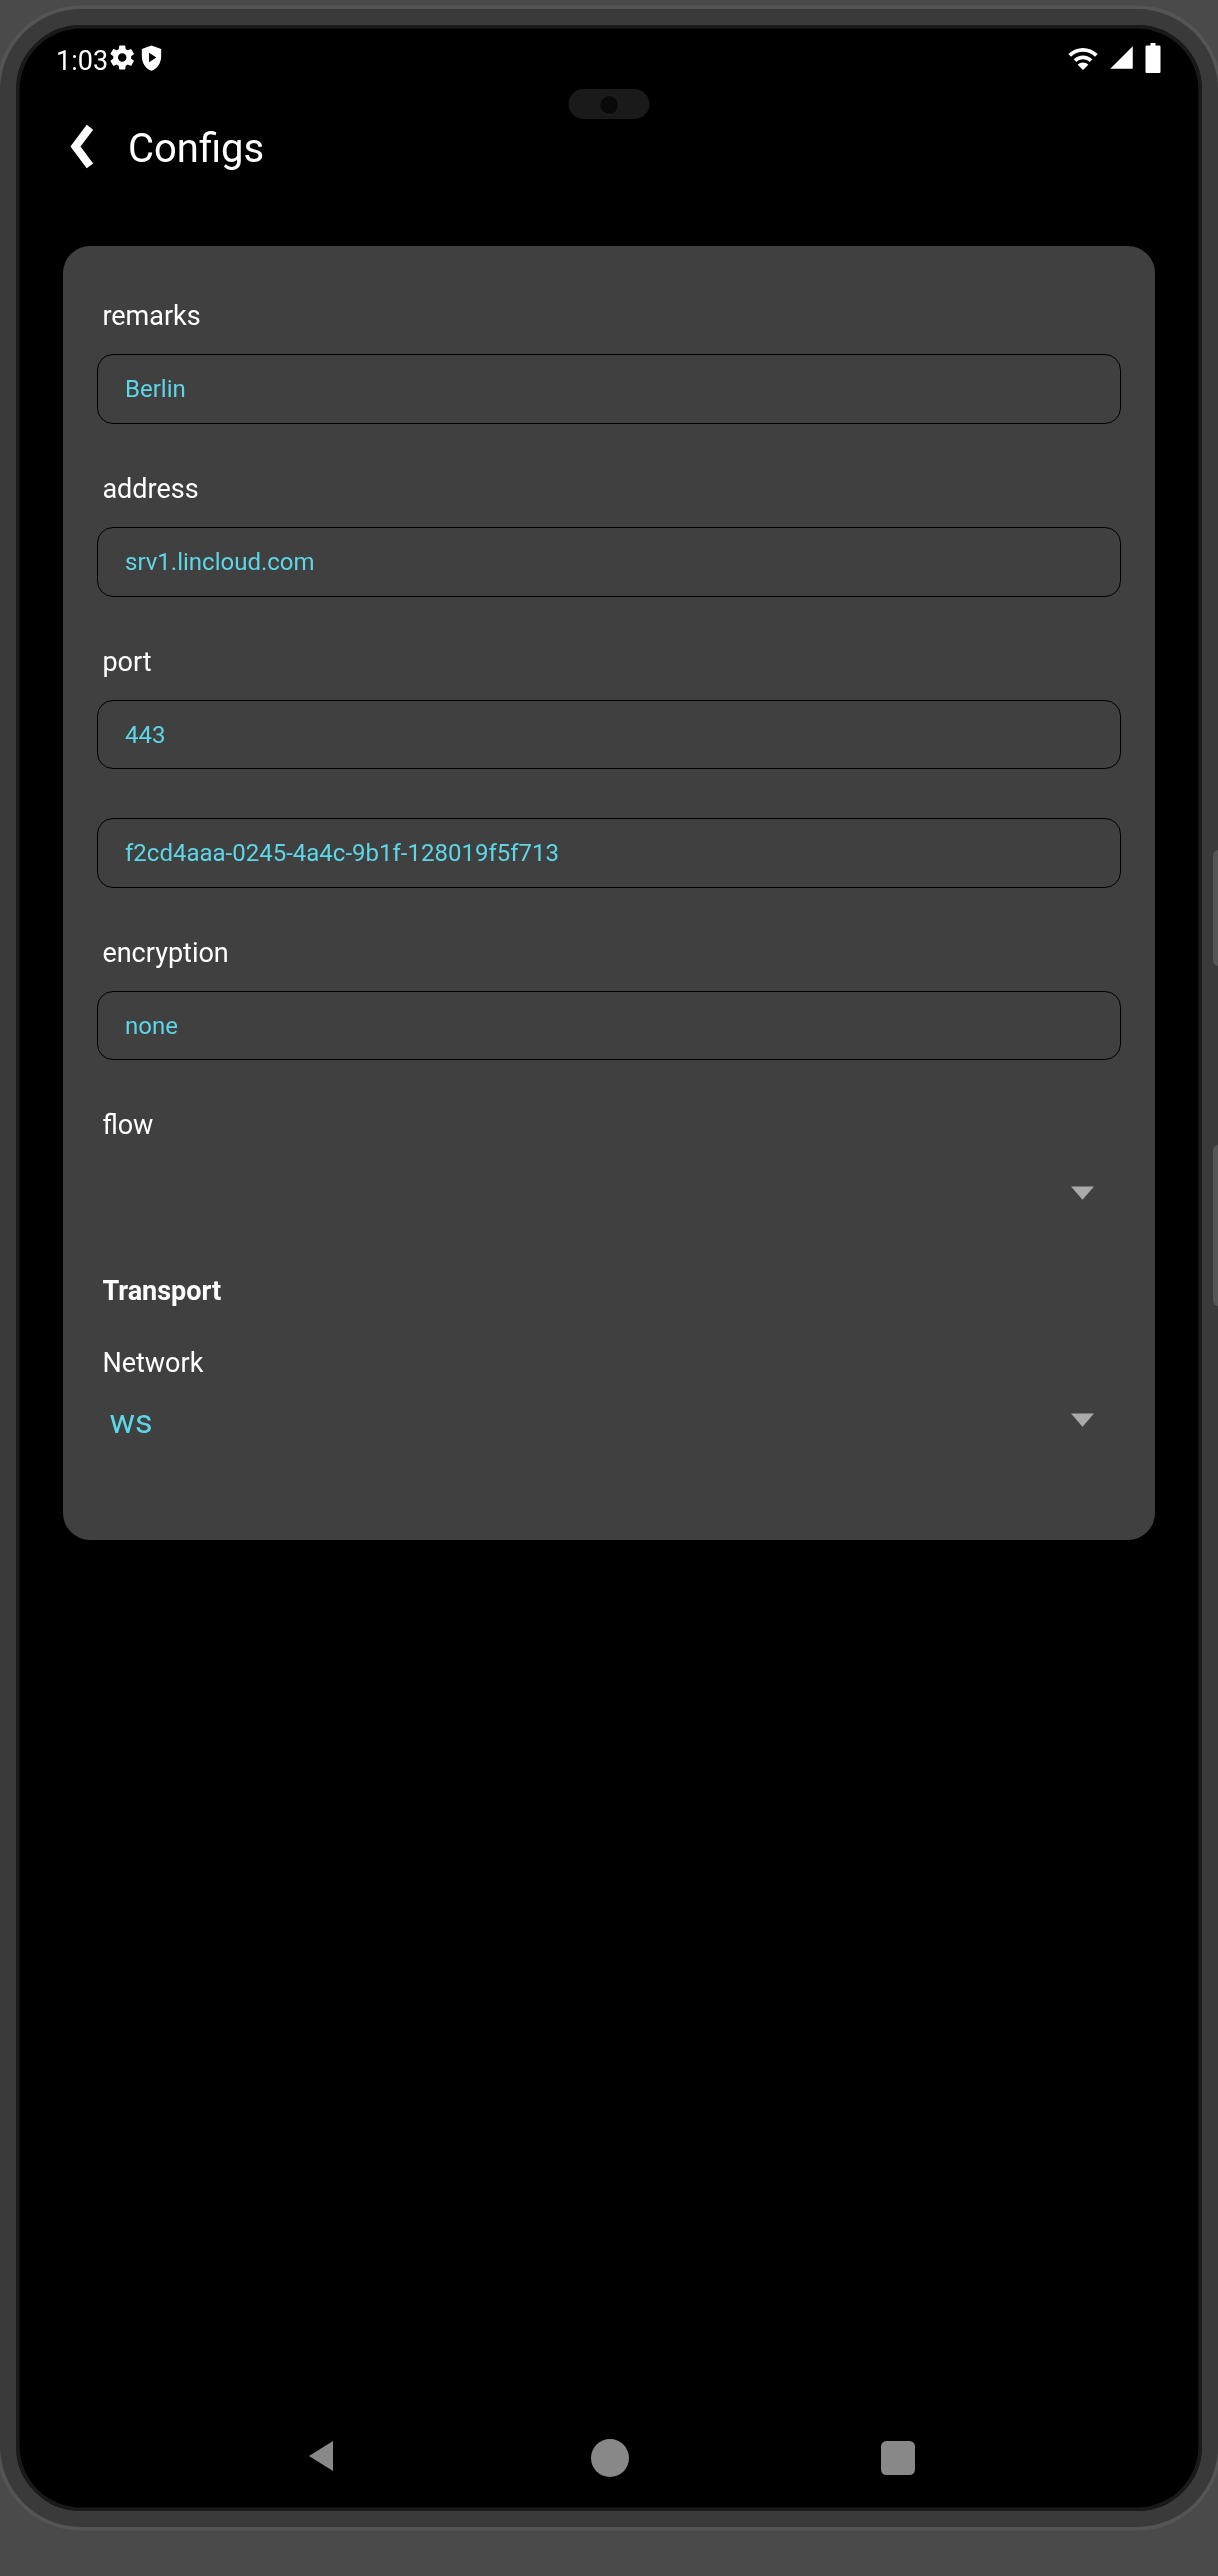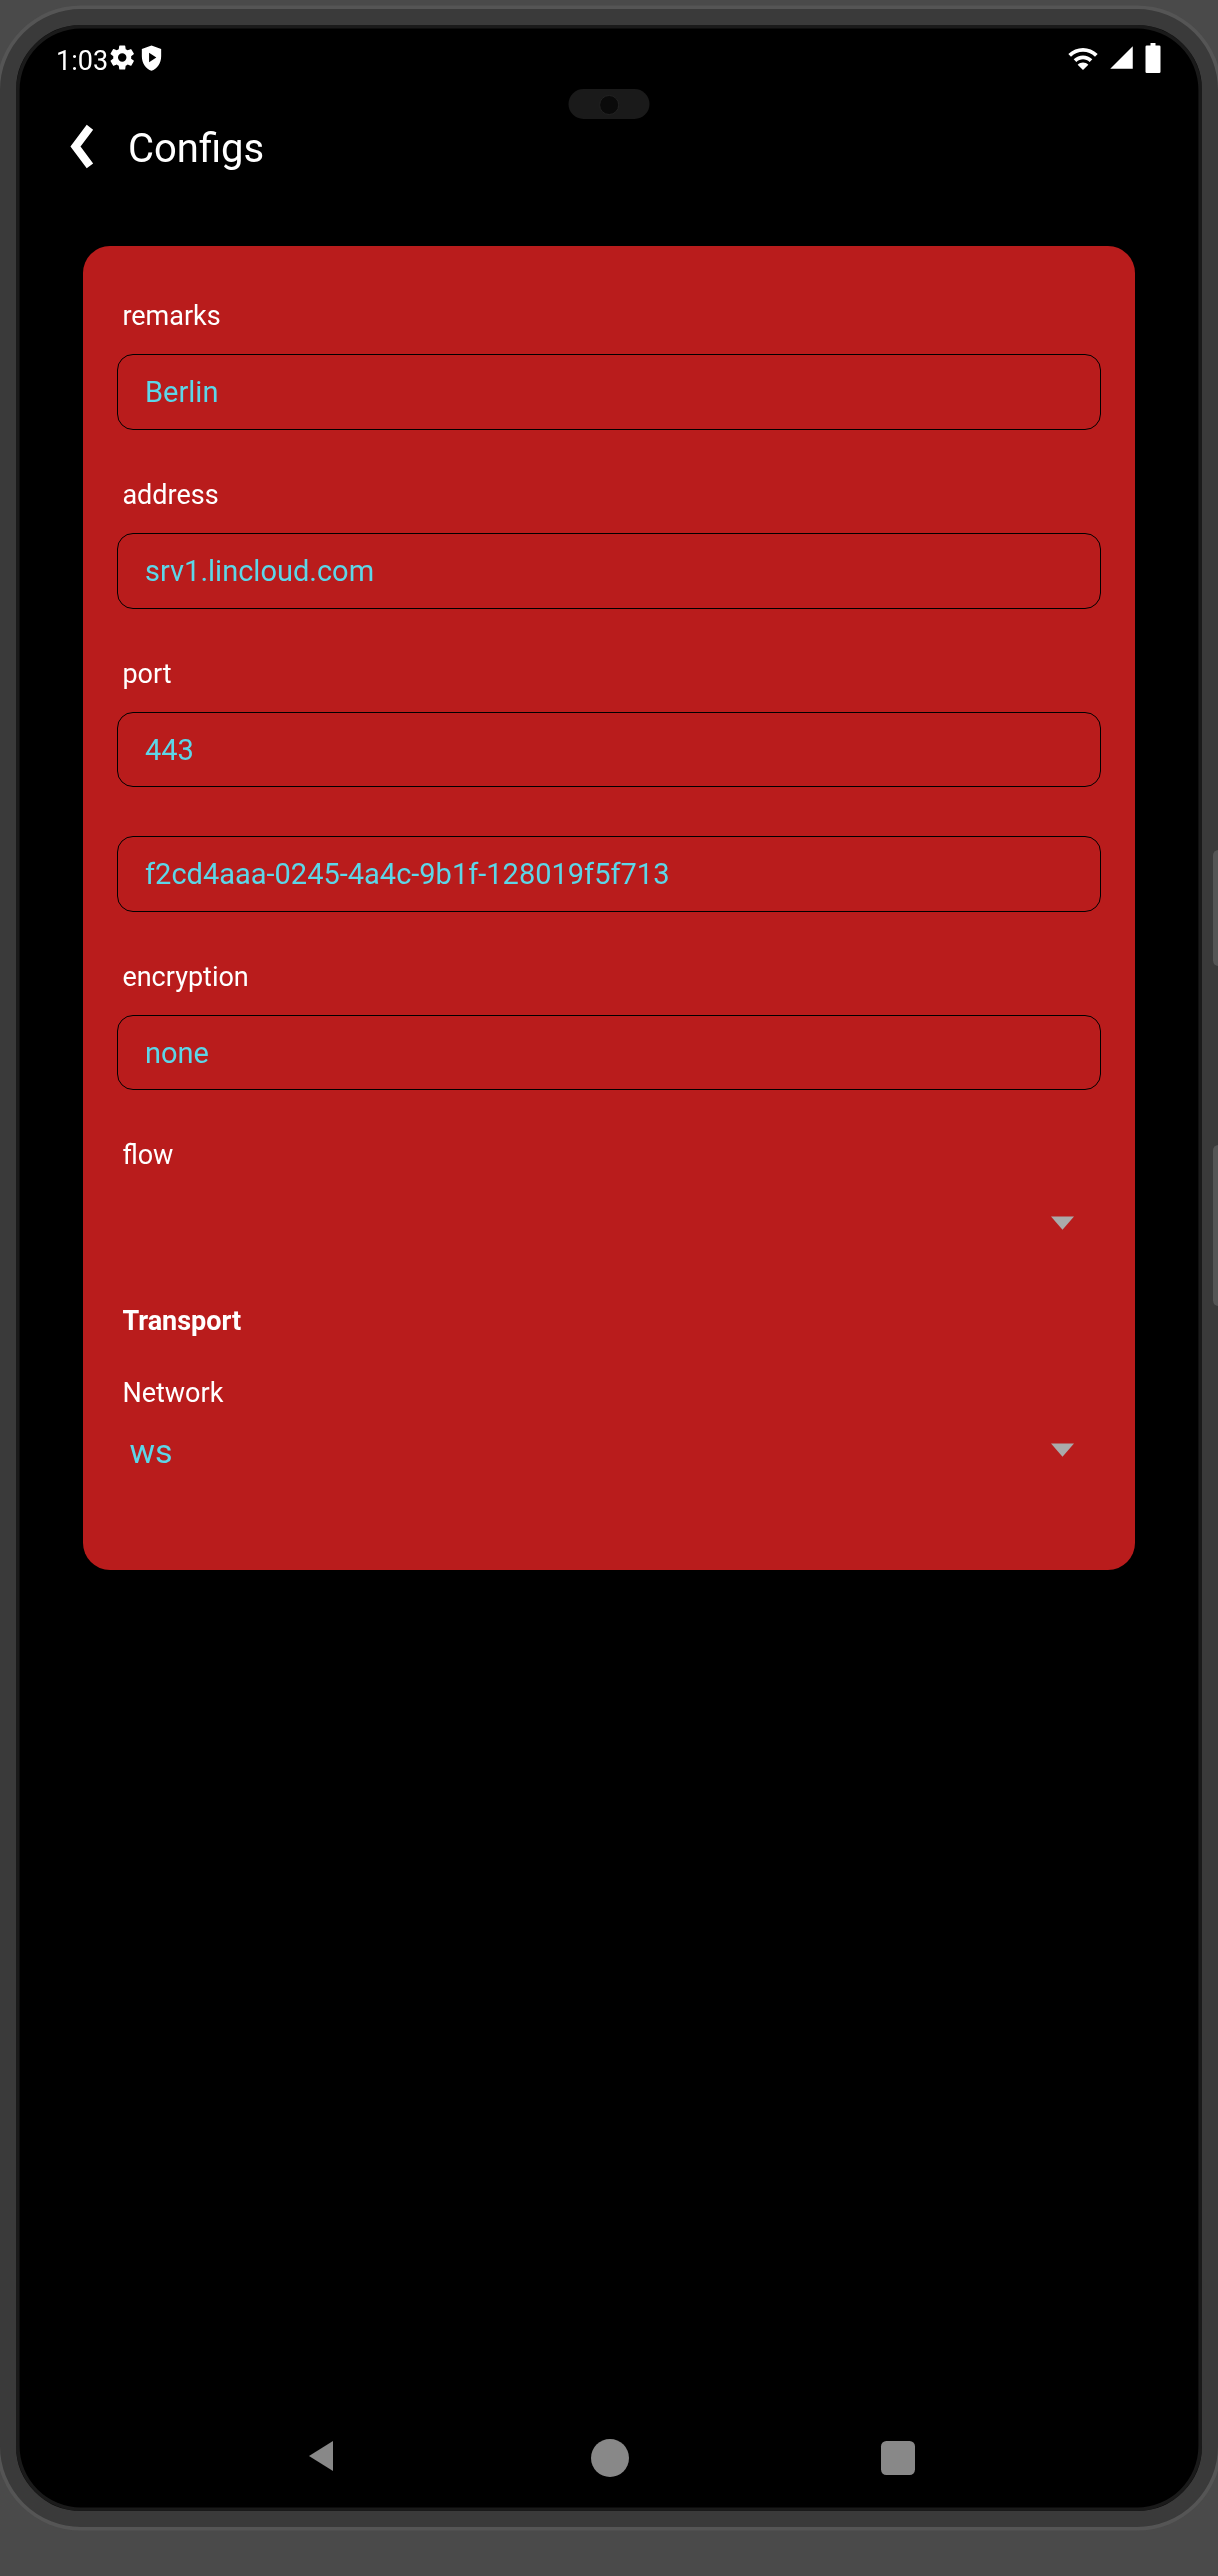--- a/index.html
+++ b/index.html
@@ -89,41 +89,41 @@
       padding: 27px 40px 74px 54px;
     }
     .back-chevron svg { width: 27px; height: 45px; stroke: #fff; fill: none; stroke-width: 5; }
     .app-title {
       color: #fff;
       font-size: 40px;
       font-weight: 400;
     }
     
     .card {
-      background: #b91c1c;
-      margin: 0 67px;
+      background: #404040;
+      margin: 0 47px;
       border-radius: 27px;
       padding: 54px 34px 27px 34px;
     }
     
     .field-group { margin-bottom: 49px; }
     .field-label {
       color: #fff;
       font-size: 27px;
       margin-bottom: 22.4px;
       padding-left: 5.4px;
     }
     .text-input {
       width: 100%;
       background: transparent;
       border: 1.8px solid #000;
       border-radius: 16px;
       padding: 19.7px 27px;
       color: #5dd6e8;
-      font-size: 29px;
+      font-size: 24px;
       font-family: inherit;
     }
     
     .dropdown-bare {
       display: flex;
       align-items: center;
       justify-content: space-between;
       padding: 22.4px 27px 22.4px 12.5px;
     }
     .dropdown-value {

